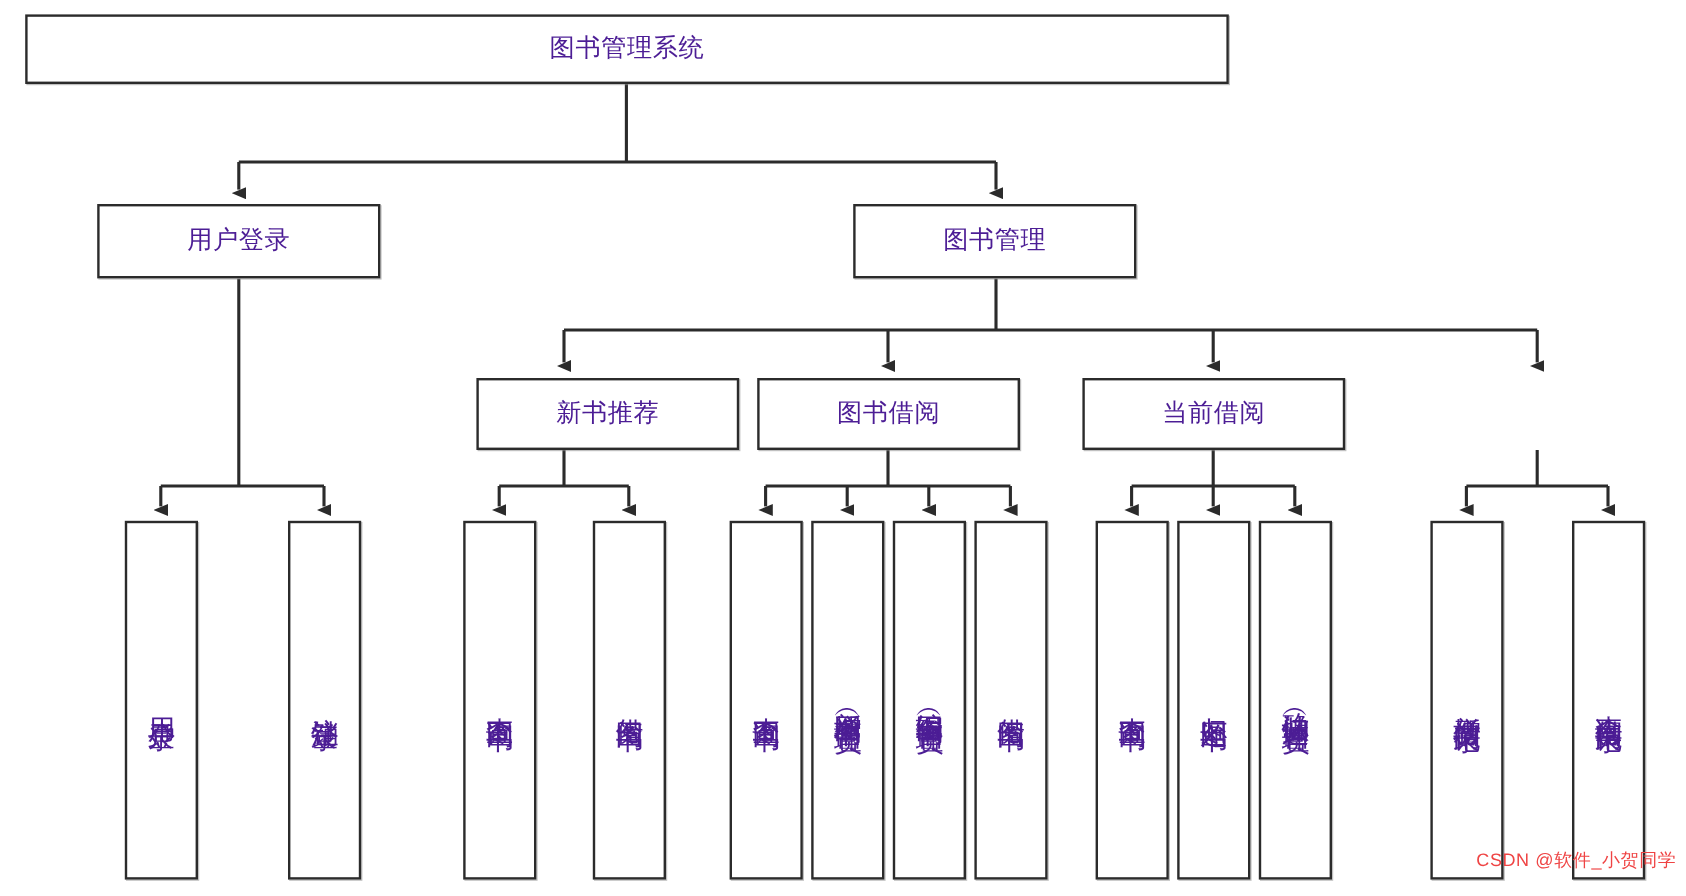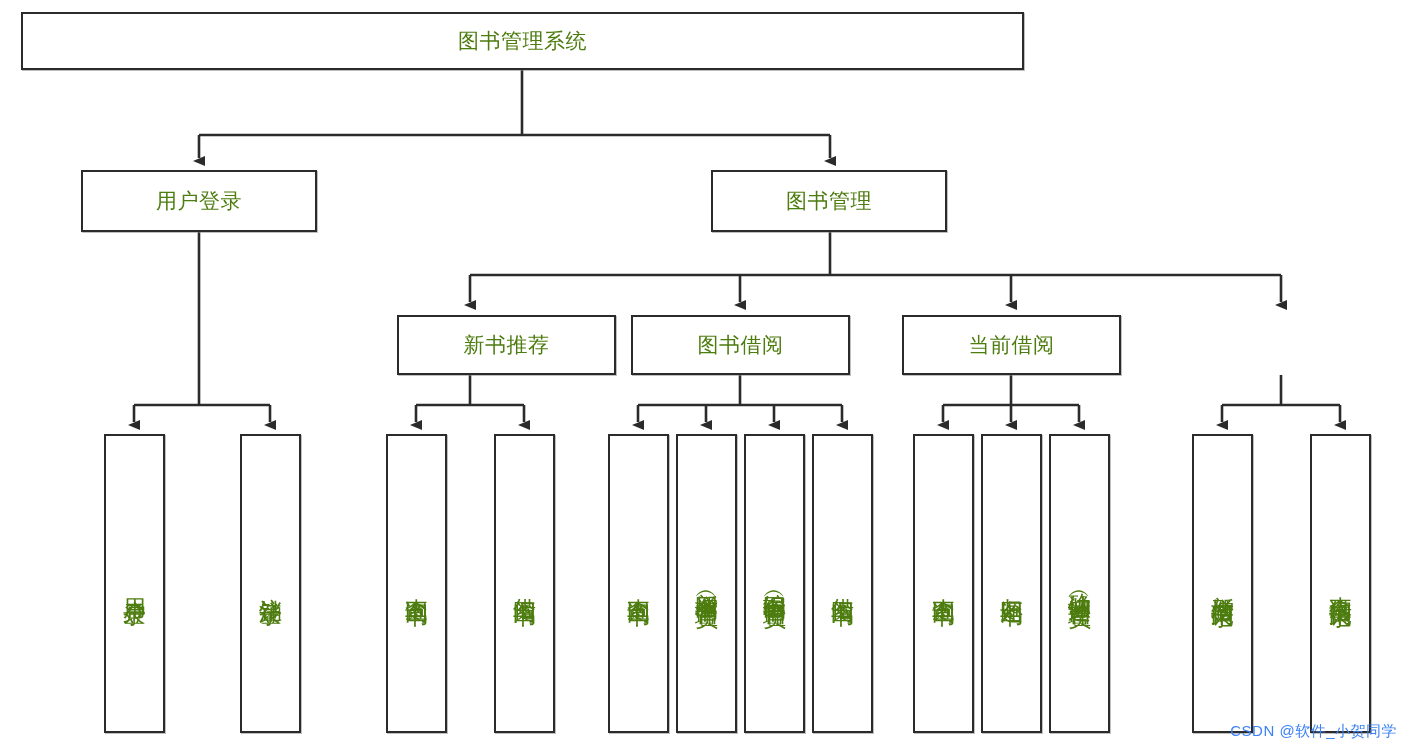--- a/index.html
+++ b/index.html
@@ -26,21 +26,21 @@
     pointer-events: none;
   }
   .node {
     position: absolute;
     box-sizing: border-box;
     background: #ffffff;
     border: 2px solid #2b2b2b;
     display: flex;
     align-items: center;
     justify-content: center;
-    color: #4d7c0f;
+    color: #4c1d95;
     box-shadow: 1px 1px 0 rgba(140,140,140,0.55);
   }
   .node .lbl {
     display: block;
     text-align: center;
     line-height: 1.22;
     letter-spacing: 0.5px;
   }
   .node.horiz .lbl {
     font-size: 21px;
@@ -54,23 +54,23 @@
     text-orientation: upright;
     font-size: 23px;
     line-height: 1.18;
     letter-spacing: 2px;
     max-height: 276px;
     white-space: normal;
   }
   #watermark {
     position: absolute;
     right: 8px;
-    bottom: 6px;
+    bottom: 20px;
     font-size: 15px;
-    color: #3b82f6;
+    color: #ef4444;
     letter-spacing: 0.5px;
     user-select: none;
     white-space: nowrap;
   }
 </style>
 </head>
 <body>
 
 <div id="canvas">
 

